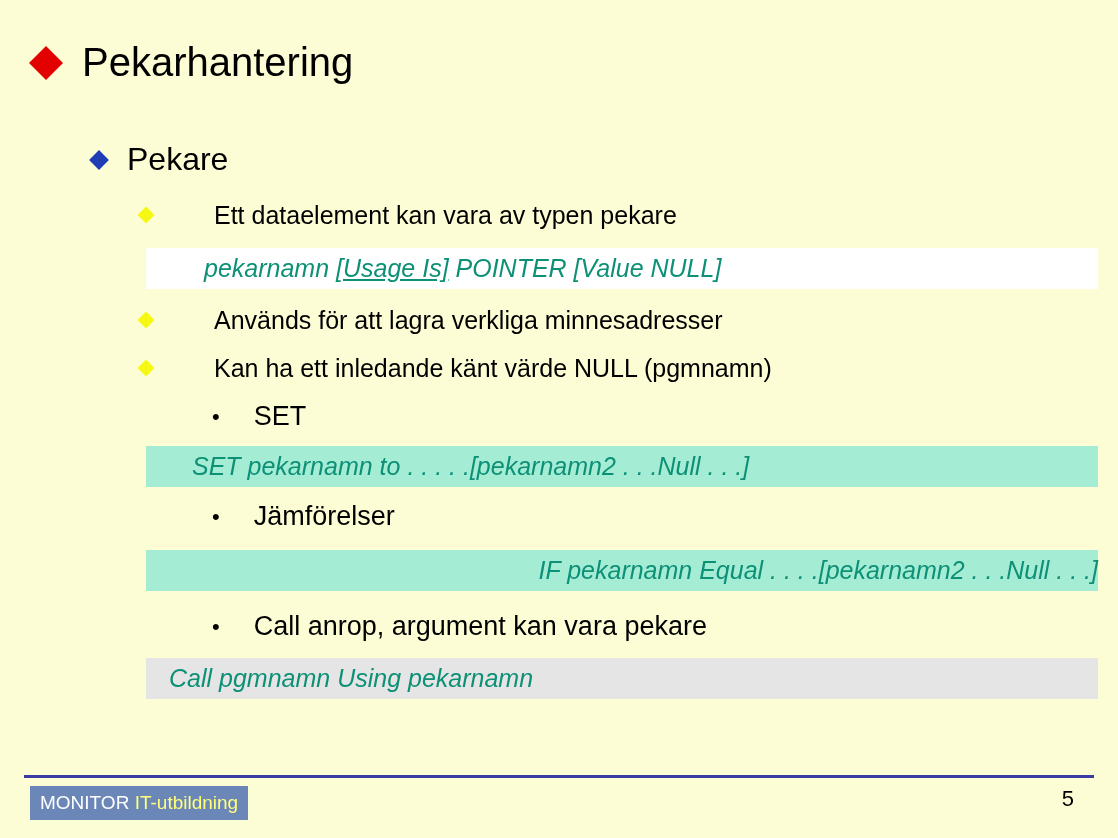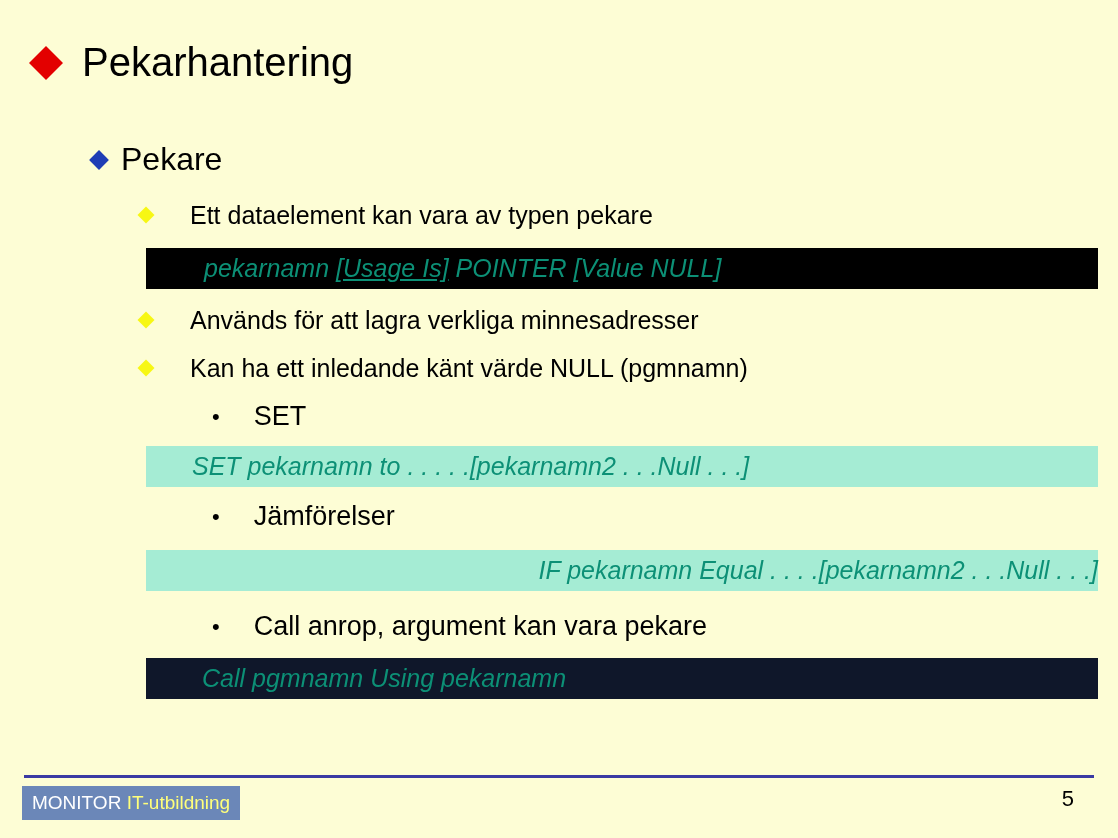--- a/index.html
+++ b/index.html
@@ -31,43 +31,44 @@
   .title {
     font-size: 40px;
     color: #000;
     font-weight: 400;
   }
   .sub1 {
     margin-top: 56px;
     margin-left: 52px;
     display: flex;
     align-items: center;
-    gap: 15px;
+    gap: 21px;
   }
   .sub1-text {
     font-size: 32px;
     color: #000;
   }
   .bullets {
     margin-top: 22px;
     margin-left: 100px;
   }
   .bullet-row {
     display: flex;
     align-items: center;
     gap: 38px;
     margin-bottom: 18px;
     min-height: 30px;
   }
   .bullet-text {
     font-size: 25px;
     color: #000;
+    margin-left: 24px;
   }
   .codebox {
-    background: #000000;
+    background: #ffffff;
     margin-left: 6px;
     margin-right: -30px;
     padding: 6px 0 6px 58px;
     margin-bottom: 16px;
   }
   .code-text {
     font-size: 25px;
     color: #0c9076;
     font-style: italic;
   }
@@ -106,41 +107,41 @@
   .footer-line {
     position: absolute;
     left: 24px;
     right: 24px;
     bottom: 60px;
     height: 3px;
     background: #3a3aa3;
   }
   .footer-label {
     position: absolute;
-    left: 22px;
+    left: 30px;
     bottom: 18px;
     background: #6b87b8;
     color: #fff;
     font-size: 19px;
     padding: 6px 10px;
   }
   .footer-label .monitor { color: #fff; }
   .footer-label .it { color: #ffff7a; }
   .page-num {
     position: absolute;
     right: 44px;
     bottom: 26px;
     font-size: 22px;
     color: #000;
   }
   .indent-codebox {
     margin-left: 6px;
     margin-right: -30px;
-    background: #0f172a;
-    padding: 6px 0 6px 56px;
+    background: #e5e5e5;
+    padding: 6px 0 6px 23px;
     margin-bottom: 18px;
   }
 </style>
 </head>
 <body>
 
 <div class="slide">
 
   <div class="title-row">
     <div class="diamond red"></div>

